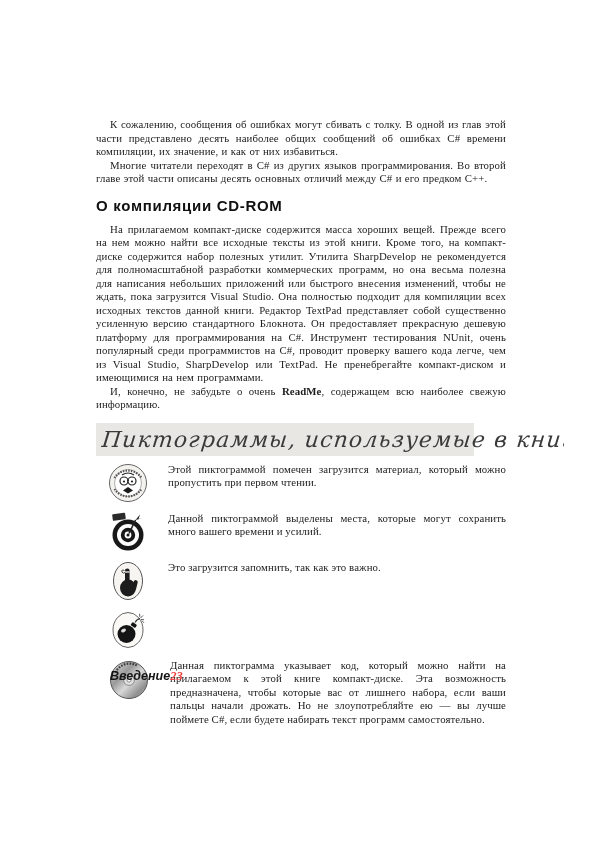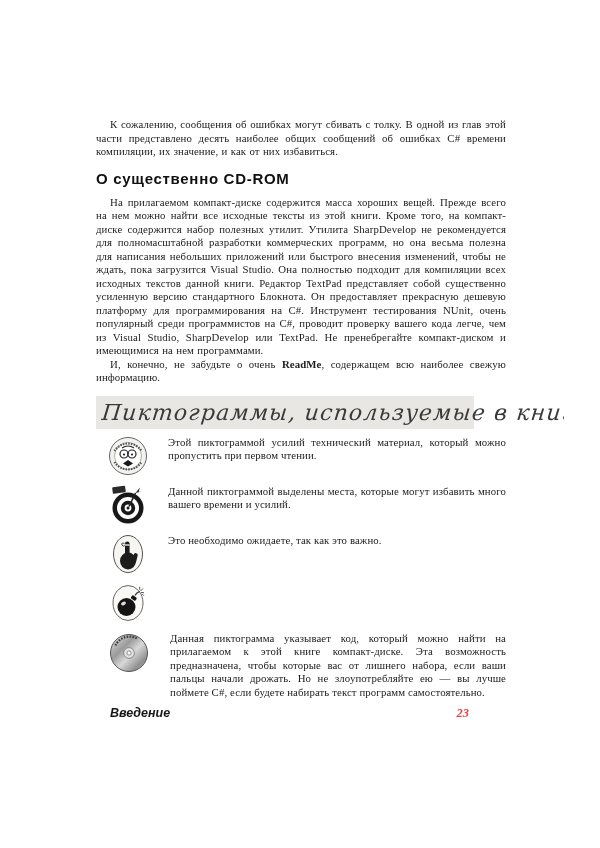--- a/index.html
+++ b/index.html
@@ -27,41 +27,42 @@
   }
   .icons-intro { margin-top:8px; margin-bottom:5px; }
   .icon-row { display:flex; align-items:flex-start; margin-top:5px; }
   .icon-box { flex:0 0 40px; margin-left:12px; margin-right:20px; height:44px; }
   .icon-box svg { display:block; }
   p.icon-text {
     flex:1; margin:0; padding-top:2px; font-size:10.8px; line-height:13.5px;
     text-align:justify; letter-spacing:0.1px;
   }
   .footer {
-    position:absolute; top:706px; left:110px; right:95px;
-    display:flex; justify-content:space-between; align-items:baseline;
+    position:absolute; top:669px; left:110px; right:95px;
+    display:flex; align-items:baseline;
   }
   .footer-left {
     font-family:"Liberation Sans", sans-serif; font-style:italic;
     font-weight:bold; font-size:12.5px; color:#151515;
   }
   .footer-right {
     font-family:"Liberation Serif", serif; font-style:italic;
     font-weight:bold; font-size:12.5px; color:#ef4444;
   }
 </style>
 </head>
 <body>
 
 <div class="page">
   <div class="content">
 
     <p class="body indent">К сожалению, сообщения об ошибках могут сбивать с толку. В одной из глав этой части представлено десять наиболее общих сообщений об ошибках C# времени компиляции, их значение, и как от них избавиться.</p>
+    <p class="body indent">Многие читатели переходят в C# из других языков программирования. Во второй главе этой части описаны десять основных отличий между C# и его предком C++.</p>
 
-    <h2 class="section-heading">О существенно CD-ROM</h2>
+    <h2 class="section-heading">О компиляции CD-ROM</h2>
 
     <p class="body indent">На прилагаемом компакт-диске содержится масса хороших вещей. Прежде всего на нем можно найти все исходные тексты из этой книги. Кроме того, на компакт-диске содержится набор полезных утилит. Утилита SharpDevelop не рекомендуется для полномасштабной разработки коммерческих программ, но она весьма полезна для написания небольших приложений или быстрого внесения изменений, чтобы не ждать, пока загрузится Visual Studio. Она полностью подходит для компиляции всех исходных текстов данной книги. Редактор TextPad представляет собой существенно усиленную версию стандартного Блокнота. Он предоставляет прекрасную дешевую платформу для программирования на C#. Инструмент тестирования NUnit, очень популярный среди программистов на C#, проводит проверку вашего кода легче, чем из Visual Studio, SharpDevelop или TextPad. Не пренебрегайте компакт-диском и имеющимися на нем программами.</p>
 
     <p class="body indent"><span>И, конечно, не забудьте о очень </span><b>ReadMe</b><span>, содержащем всю наиболее свежую информацию.</span></p>
 
     <div class="script-bar">
       <span class="script-heading">Пиктограммы, используемые в книге</span>
     </div>
 
 
@@ -74,51 +75,51 @@
           <path d="M 6.5 28 A 16 16 0 0 0 33.5 28" fill="none" stroke="#555" stroke-width="2.2" stroke-dasharray="1.5 1.2"></path>
           <path d="M 14 14 q 6 -4 12 0" fill="none" stroke="#222" stroke-width="1.1"></path>
           <circle cx="16" cy="20" r="4" fill="#ffffff" stroke="#222" stroke-width="1.2"></circle>
           <circle cx="24" cy="20" r="4" fill="#ffffff" stroke="#222" stroke-width="1.2"></circle>
           <circle cx="16" cy="20.5" r="1.1" fill="#222"></circle>
           <circle cx="24" cy="20.5" r="1.1" fill="#222"></circle>
           <path d="M 19.2 19.5 h 1.6" stroke="#222" stroke-width="1"></path>
           <path d="M 15 29.5 l 5 -3.5 l 5 3.5 l -5 3 z" fill="#1a1a1a"></path>
         </svg>
       </div>
-      <p class="icon-text">Этой пиктограммой усилий технический материал, который можно пропустить при первом чтении.</p>
+      <p class="icon-text">Этой пиктограммой помечен загрузится материал, который можно пропустить при первом чтении.</p>
     </div>
 
     <div class="icon-row">
       <div class="icon-box">
         <svg width="40" height="44" viewBox="0 0 40 44">
           <circle cx="20" cy="25" r="15.5" fill="#181818"></circle>
           <circle cx="20" cy="25" r="11" fill="#fdfdfd"></circle>
           <circle cx="20" cy="25" r="7.2" fill="#181818"></circle>
           <circle cx="20" cy="25" r="3.4" fill="#fdfdfd"></circle>
           <circle cx="20" cy="25" r="1.5" fill="#181818"></circle>
           <line x1="27.5" y1="10" x2="21" y2="23.5" stroke="#222" stroke-width="1.6"></line>
           <path d="M 27.5 10 l 4.5 -5.5 l -1.4 4.4 l 4 -0.6 z" fill="#222"></path>
           <rect x="4.5" y="3.5" width="13" height="6.5" rx="1" fill="#2a2a2a" transform="rotate(-8 11 7)"></rect>
         </svg>
       </div>
-      <p class="icon-text">Данной пиктограммой выделены места, которые могут избавить много вашего времени и усилий.</p>
+      <p class="icon-text">Данной пиктограммой выделены места, которые могут сохранить много вашего времени и усилий.</p>
     </div>
 
     <div class="icon-row">
       <div class="icon-box">
         <svg width="40" height="44" viewBox="0 0 40 44">
           <ellipse cx="20" cy="22" rx="14.5" ry="18.5" fill="#f6f5f1" stroke="#555" stroke-width="1"></ellipse>
           <rect x="17" y="9.5" width="4.6" height="15" rx="2.3" fill="#1c1c1c"></rect>
           <ellipse cx="20" cy="29" rx="8" ry="8.5" fill="#1c1c1c"></ellipse>
           <rect x="25" y="21" width="4" height="10" rx="2" fill="#1c1c1c" transform="rotate(14 27 26)"></rect>
           <path d="M 17 13 h 4.6" stroke="#f6f5f1" stroke-width="1.3"></path>
           <path d="M 16.5 11.5 q -3.5 -1.5 -2.5 1.5 q 1 2 3 0.5" fill="none" stroke="#333" stroke-width="0.9"></path>
         </svg>
       </div>
-      <p class="icon-text">Это необходимо ожидаете, так как это важно.</p>
+      <p class="icon-text">Это загрузится запомнить, так как это важно.</p>
     </div>
 
     <div class="icon-row">
       <div class="icon-box">
         <svg width="40" height="44" viewBox="0 0 40 44">
           <ellipse cx="20" cy="22" rx="15" ry="17.5" fill="#faf9f6" stroke="#666" stroke-width="1"></ellipse>
           <circle cx="18.5" cy="26" r="9" fill="#141414"></circle>
           <ellipse cx="15.5" cy="22.5" rx="2.6" ry="1.7" fill="#ffffff" opacity="0.85" transform="rotate(-30 15.5 22.5)"></ellipse>
           <rect x="23" y="15" width="5.5" height="3.8" rx="1" fill="#141414" transform="rotate(35 25.5 17)"></rect>
           <path d="M 27 14.5 q 2 -3.5 5 -4" fill="none" stroke="#333" stroke-width="1.1"></path>

